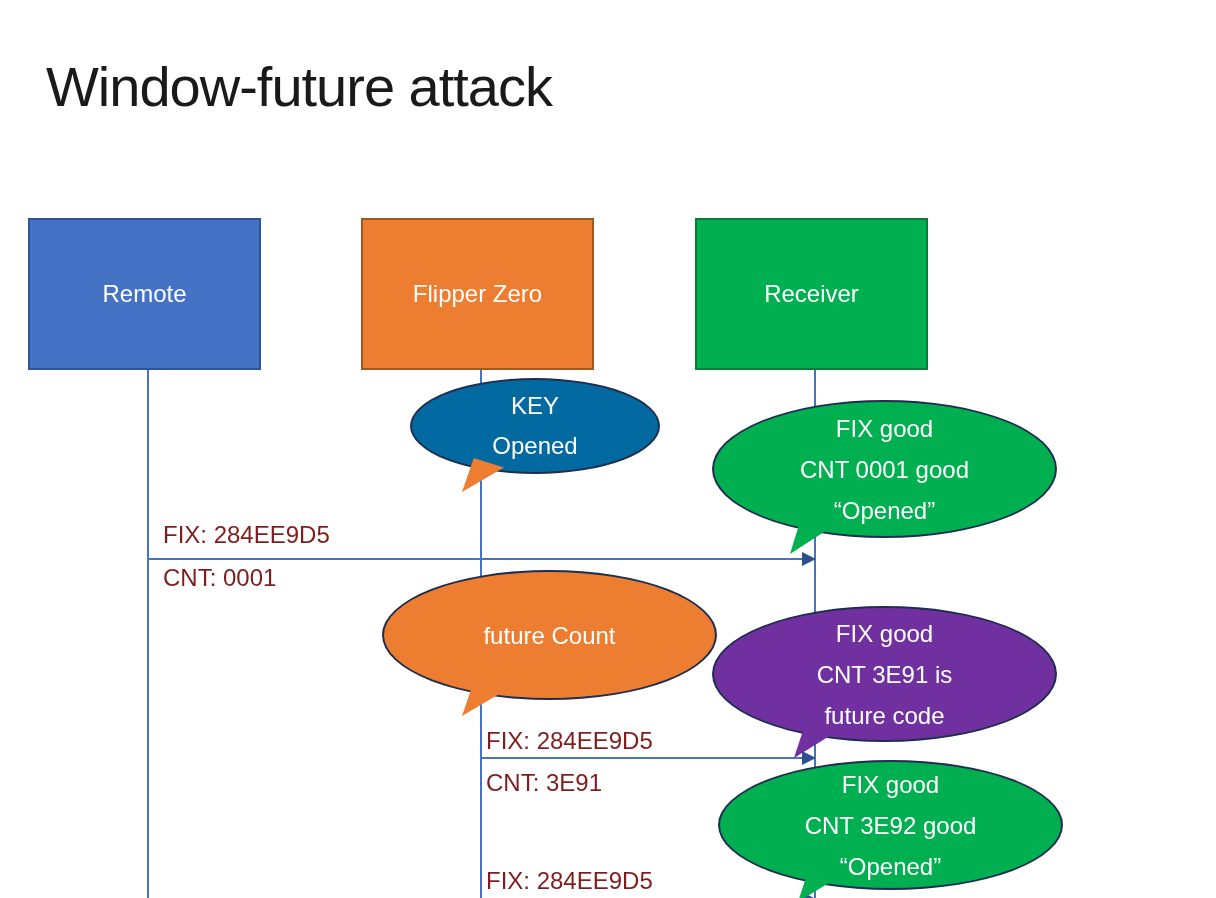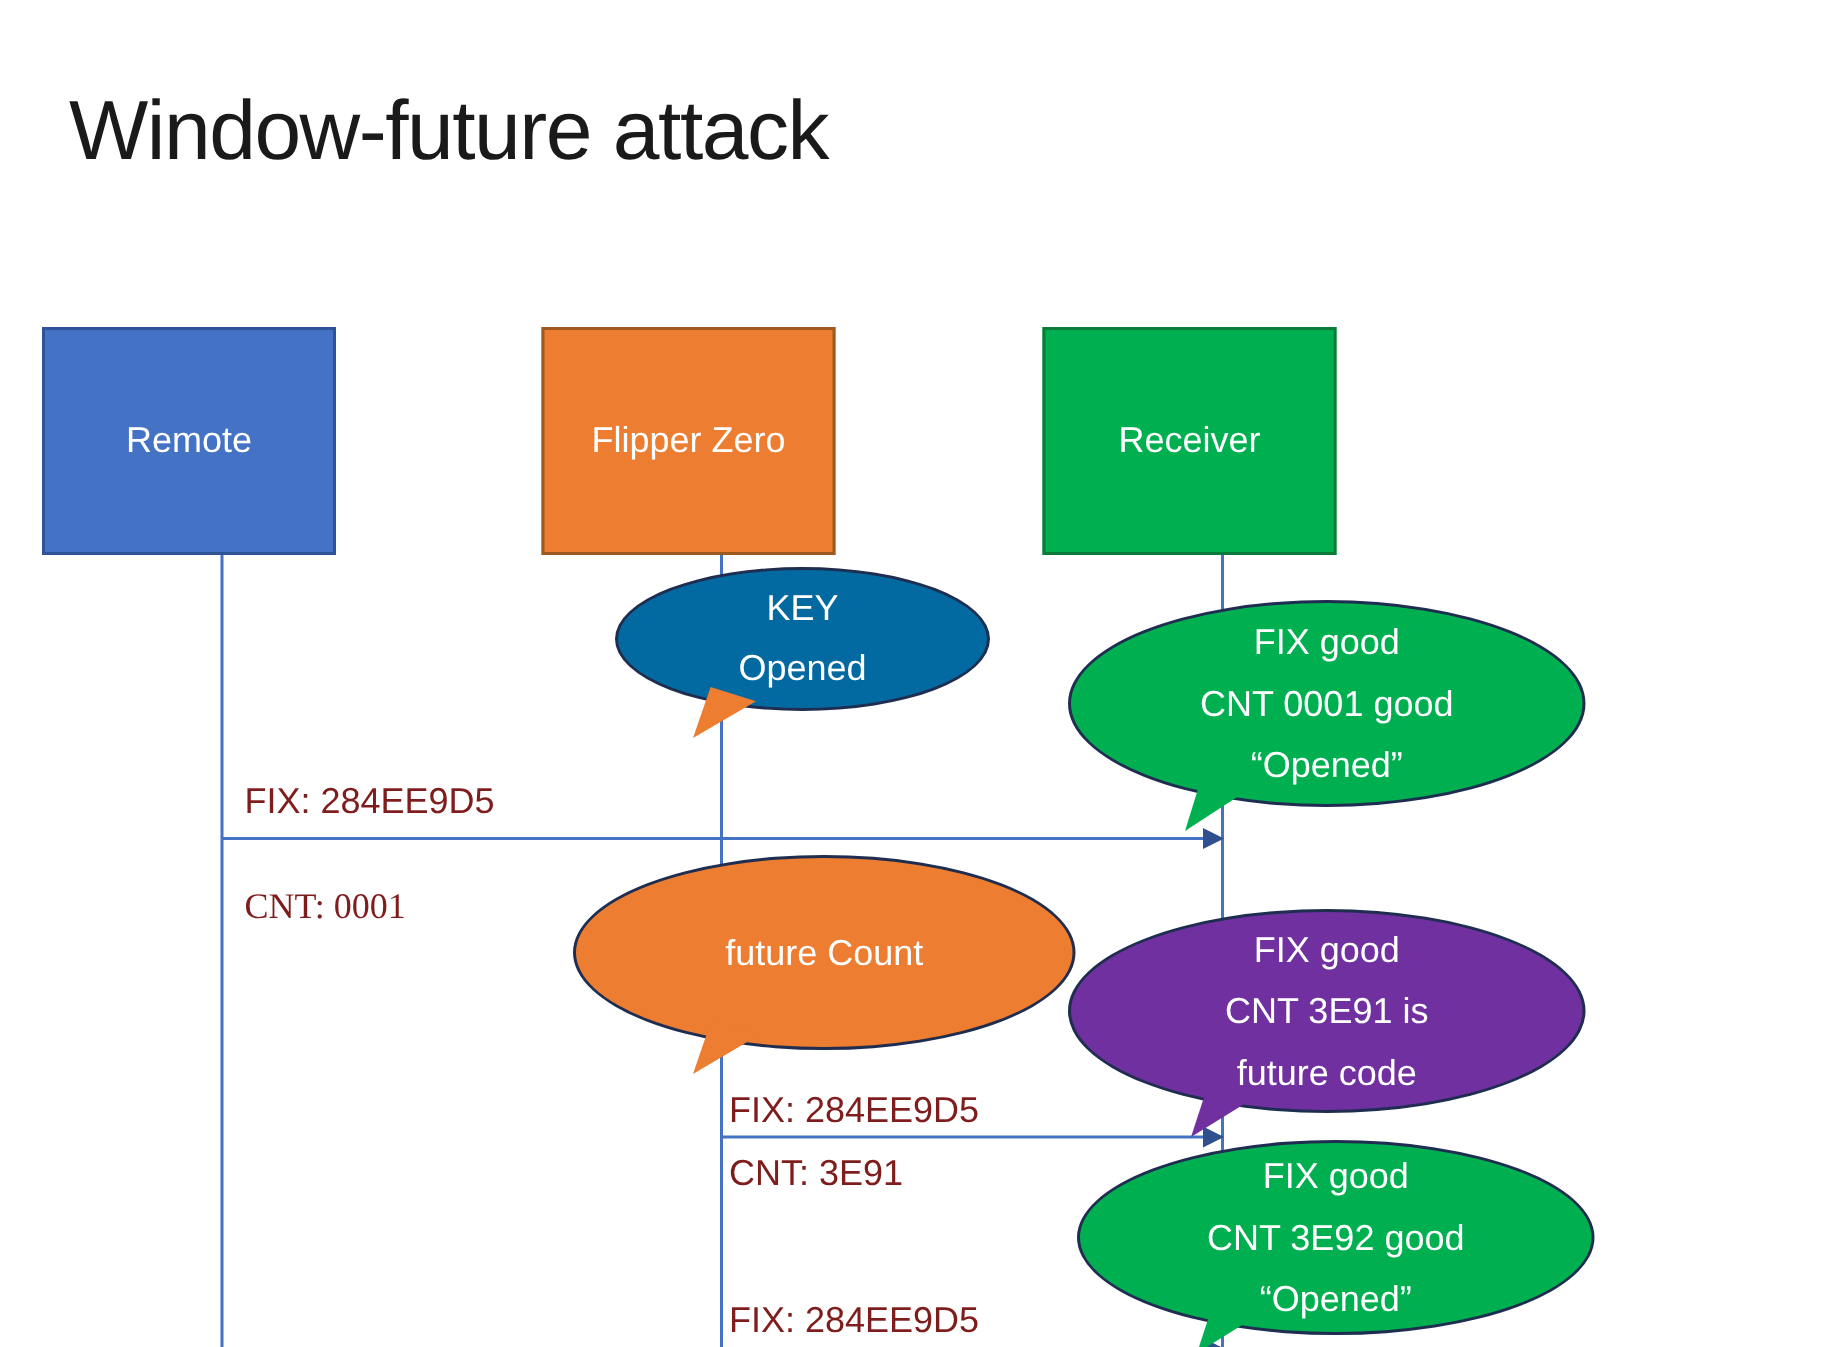--- a/index.html
+++ b/index.html
@@ -9,21 +9,21 @@
   }
 
   .slide-title {
     position:absolute; left:46px; top:14px;
     font-size:56px; letter-spacing:-1px; color:#1a1a1a; font-weight:400;
     white-space:nowrap;
   }
 
   
   .actor {
-    position:absolute; width:196px; height:152px;
+    position:absolute; width:233px; height:152px;
     display:flex; align-items:center; justify-content:center;
     color:#ffffff; font-size:24px; border:2px solid #333; box-sizing:border-box;
     z-index:2;
   }
   #actor-remote   { left:28px;  top:178px; border-color:#2E5396; }
   #actor-flipper  { left:361px; top:178px; border-color:#9C5A20; }
   #actor-receiver { left:695px; top:178px; border-color:#0B7A3B; }
 
   
   .lifeline { position:absolute; width:2px; background:#4472C4; z-index:1; }
@@ -41,21 +41,21 @@
     position:absolute; width:0; height:0; z-index:2;
     border-top:7px solid transparent; border-bottom:7px solid transparent;
     border-left:14px solid #2F4F8F;
   }
   #msg1-arrow { left:802px; top:512px; }
   #msg2-arrow { left:802px; top:711px; }
   #msg3-arrow { left:802px; top:852px; }
 
   .msg-label { position:absolute; font-size:24px; color:#7f1d1d; z-index:2; white-space:nowrap; }
   #msg1-fix { left:163px; top:481px; }
-  #msg1-cnt { left:163px; top:552px;font-family:Liberation Serif, serif; }
+  #msg1-cnt { left:163px; top:524px; }
   #msg2-fix { left:486px; top:687px; }
   #msg2-cnt { left:486px; top:729px; }
   #msg3-fix { left:486px; top:827px; }
   #msg3-cnt { left:498px; top:869px; }
 
   
   .bubble {
     position:absolute; border-radius:50%;
     border:2px solid #1E2D50; box-sizing:border-box;
     color:#ffffff; font-size:24px; line-height:41px; text-align:center;

